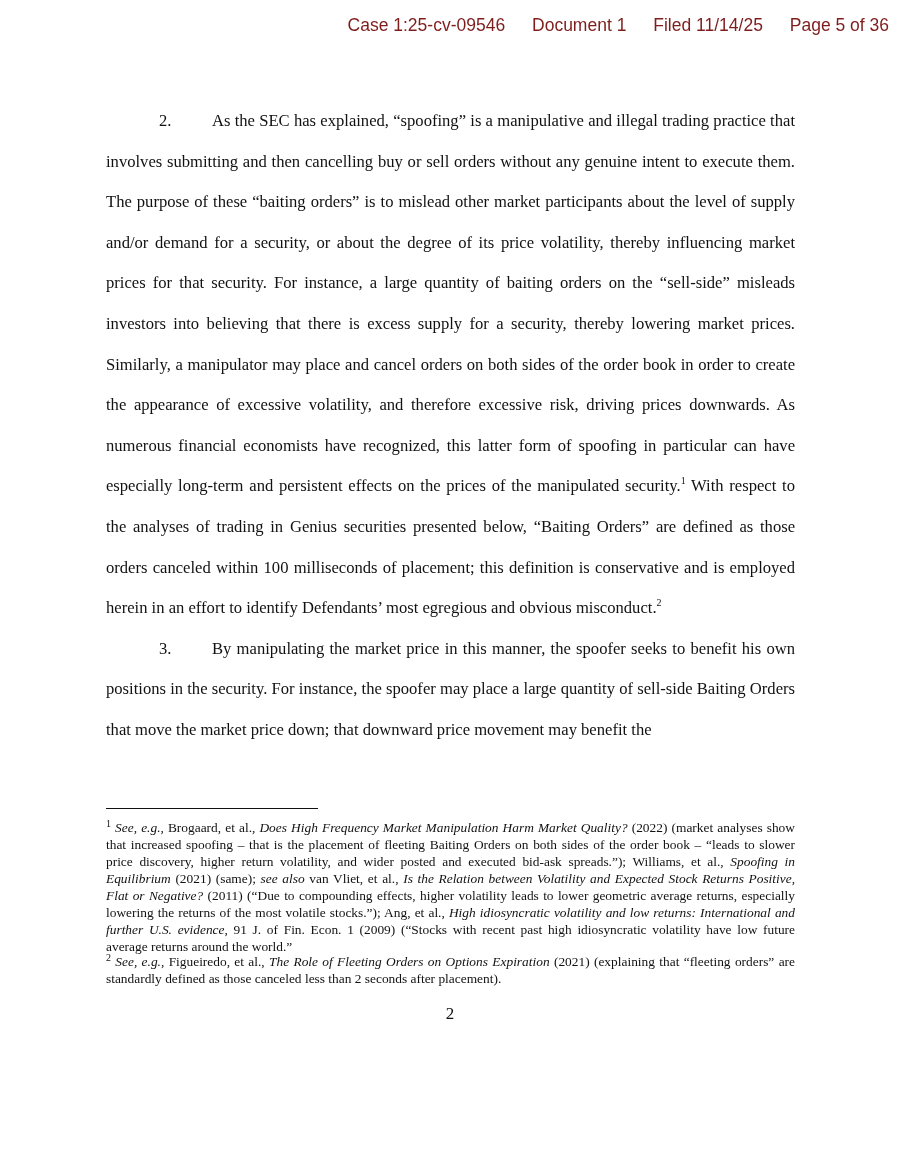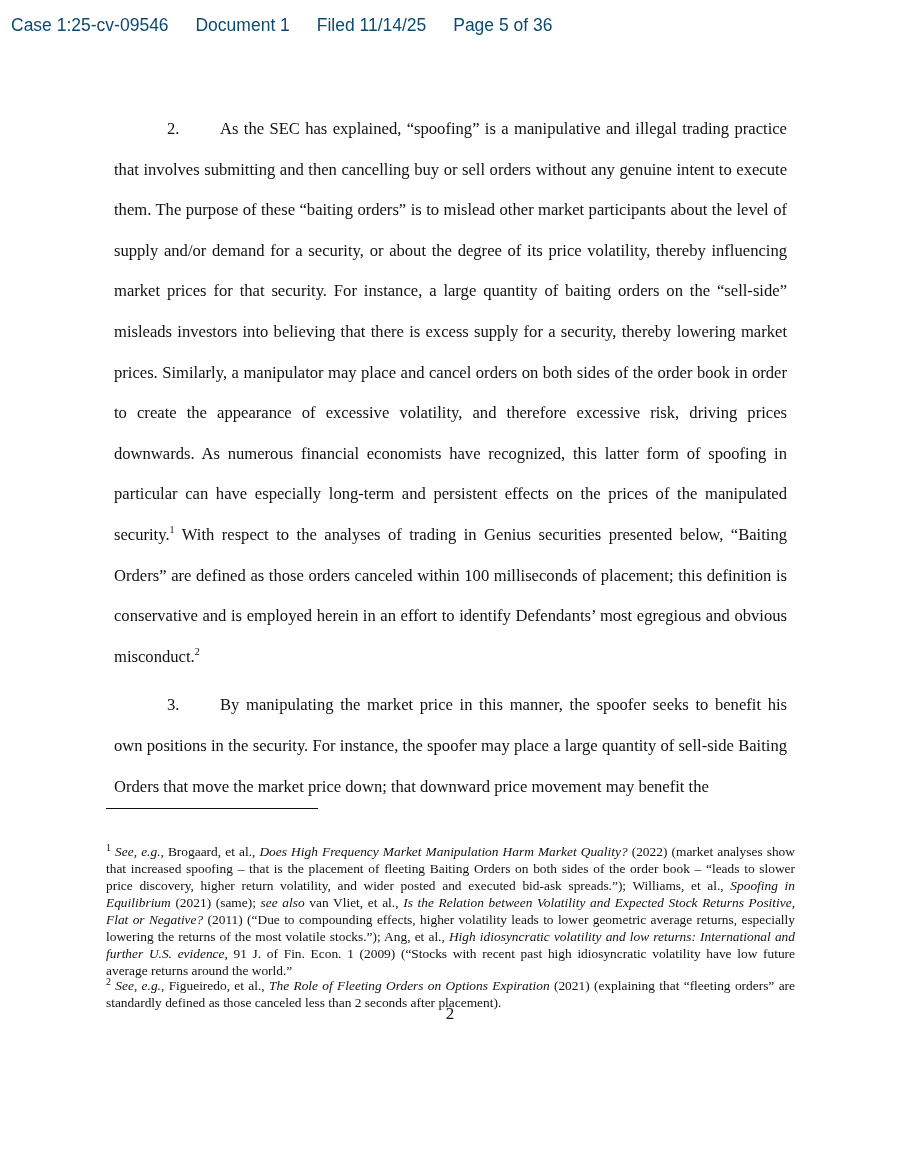--- a/index.html
+++ b/index.html
@@ -1,29 +1,29 @@
 <!DOCTYPE html>
 <html><head>
 <meta charset="utf-8">
 <style>
   html, body { margin: 0; padding: 0; background: #ffffff; }
   body { width: 900px; height: 1165px; position: relative; overflow: hidden;
          font-family: "Liberation Serif", serif; color: #111; }
-  .header { position: absolute; top: 15px; left: 0; width: 900px; text-align: left;
-            font-family: "Liberation Sans", sans-serif; font-size: 17.5px; color: #0c4a6e; }
+  .header { position: absolute; top: 15px; left: 0; width: 900px; text-align: right;
+            font-family: "Liberation Sans", sans-serif; font-size: 17.5px; color: #7f1d1d; }
   .header span { margin: 0 11px; }
   .body-text { position: absolute; left: 106px; width: 689px; top: 101px;
                font-size: 16.6px; line-height: 40.6px; text-align: justify; }
-  .body-text p { margin: 8px; font-family: Liberation Serif, serif; }
+  .body-text p { margin: 0; font-family: Liberation Serif, serif; }
   .para-num { display: inline-block; width: 106px; padding-left: 53px; box-sizing: border-box; }
   sup { font-size: 10px; line-height: 0; vertical-align: super; }
   .fn-rule { position: absolute; left: 106px; top: 808px; width: 212px; height: 0;
              border-top: 1px solid #111; }
   .footnotes { position: absolute; left: 106px; width: 689px; font-size: 13.4px;
-               line-height: 17px; text-align: justify; margin-top: 24px; }
+               line-height: 17px; text-align: justify; }
   .fn1 { top: 819px; }
   .fn2 { top: 953px; }
   .footnotes p { margin: 0; }
   .page-num { position: absolute; top: 1004px; left: 0; width: 900px; text-align: center;
               font-size: 17px; }
   i { font-style: italic; }
 </style>
 </head>
 <body>
 

